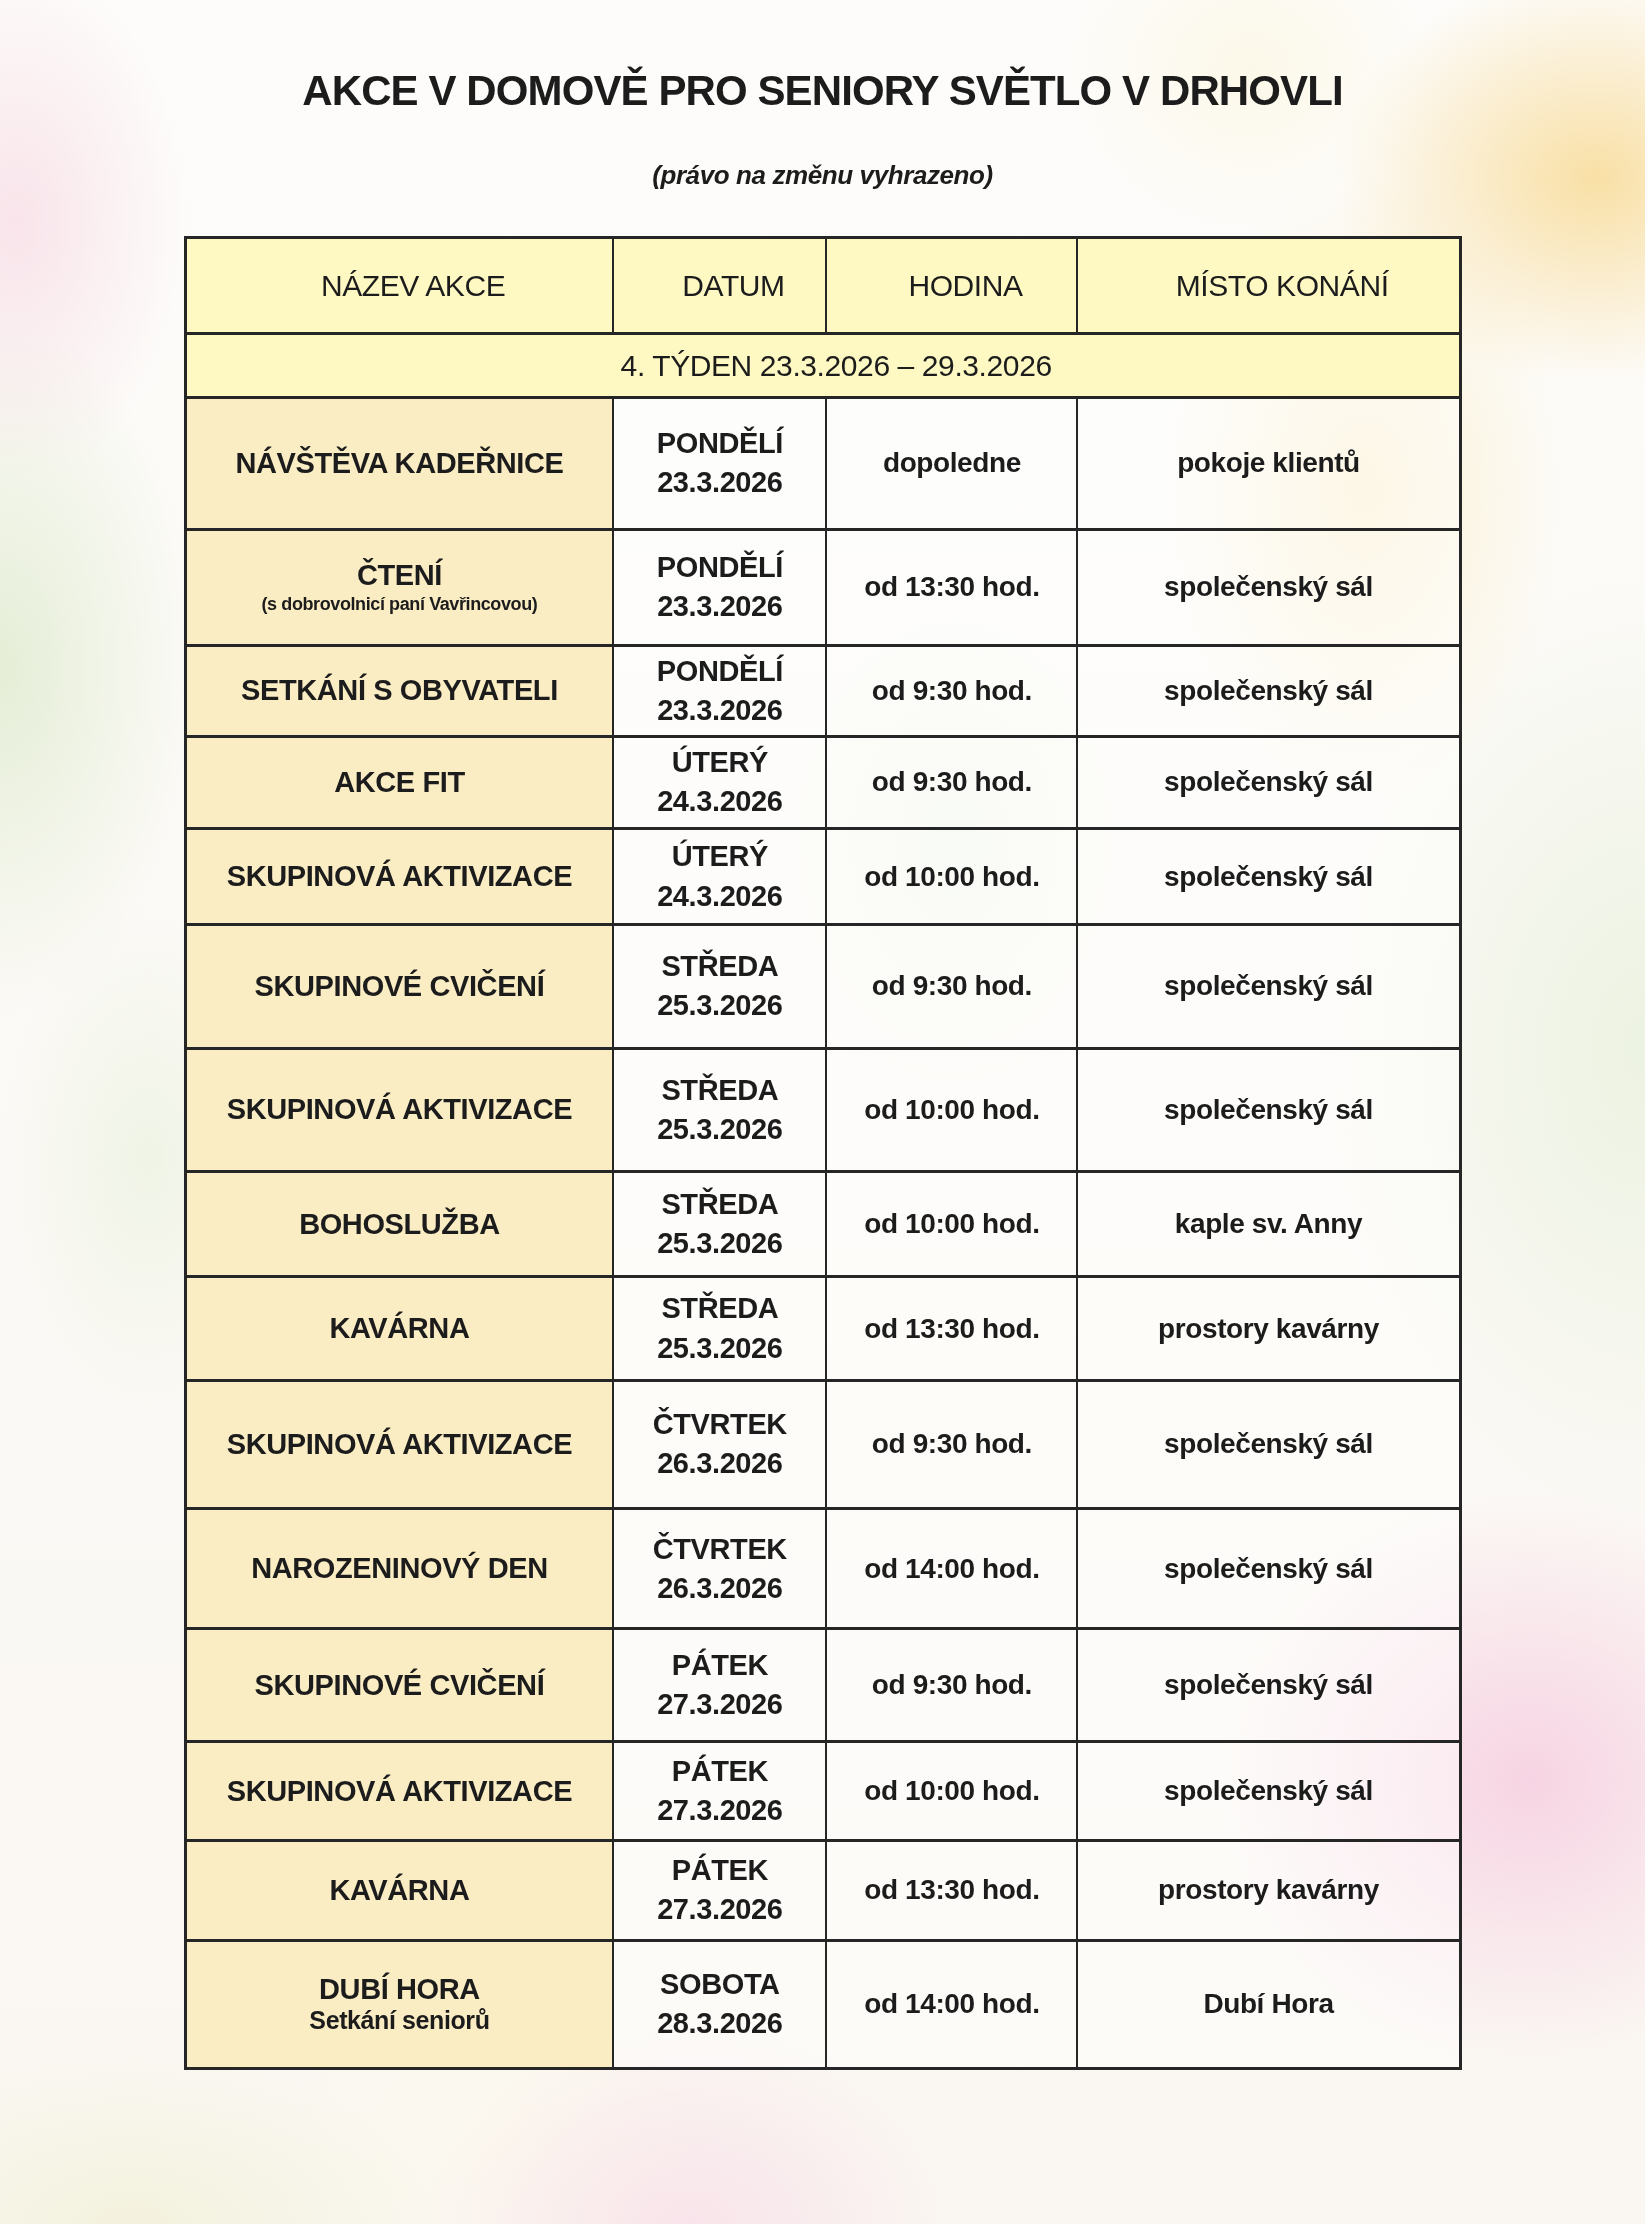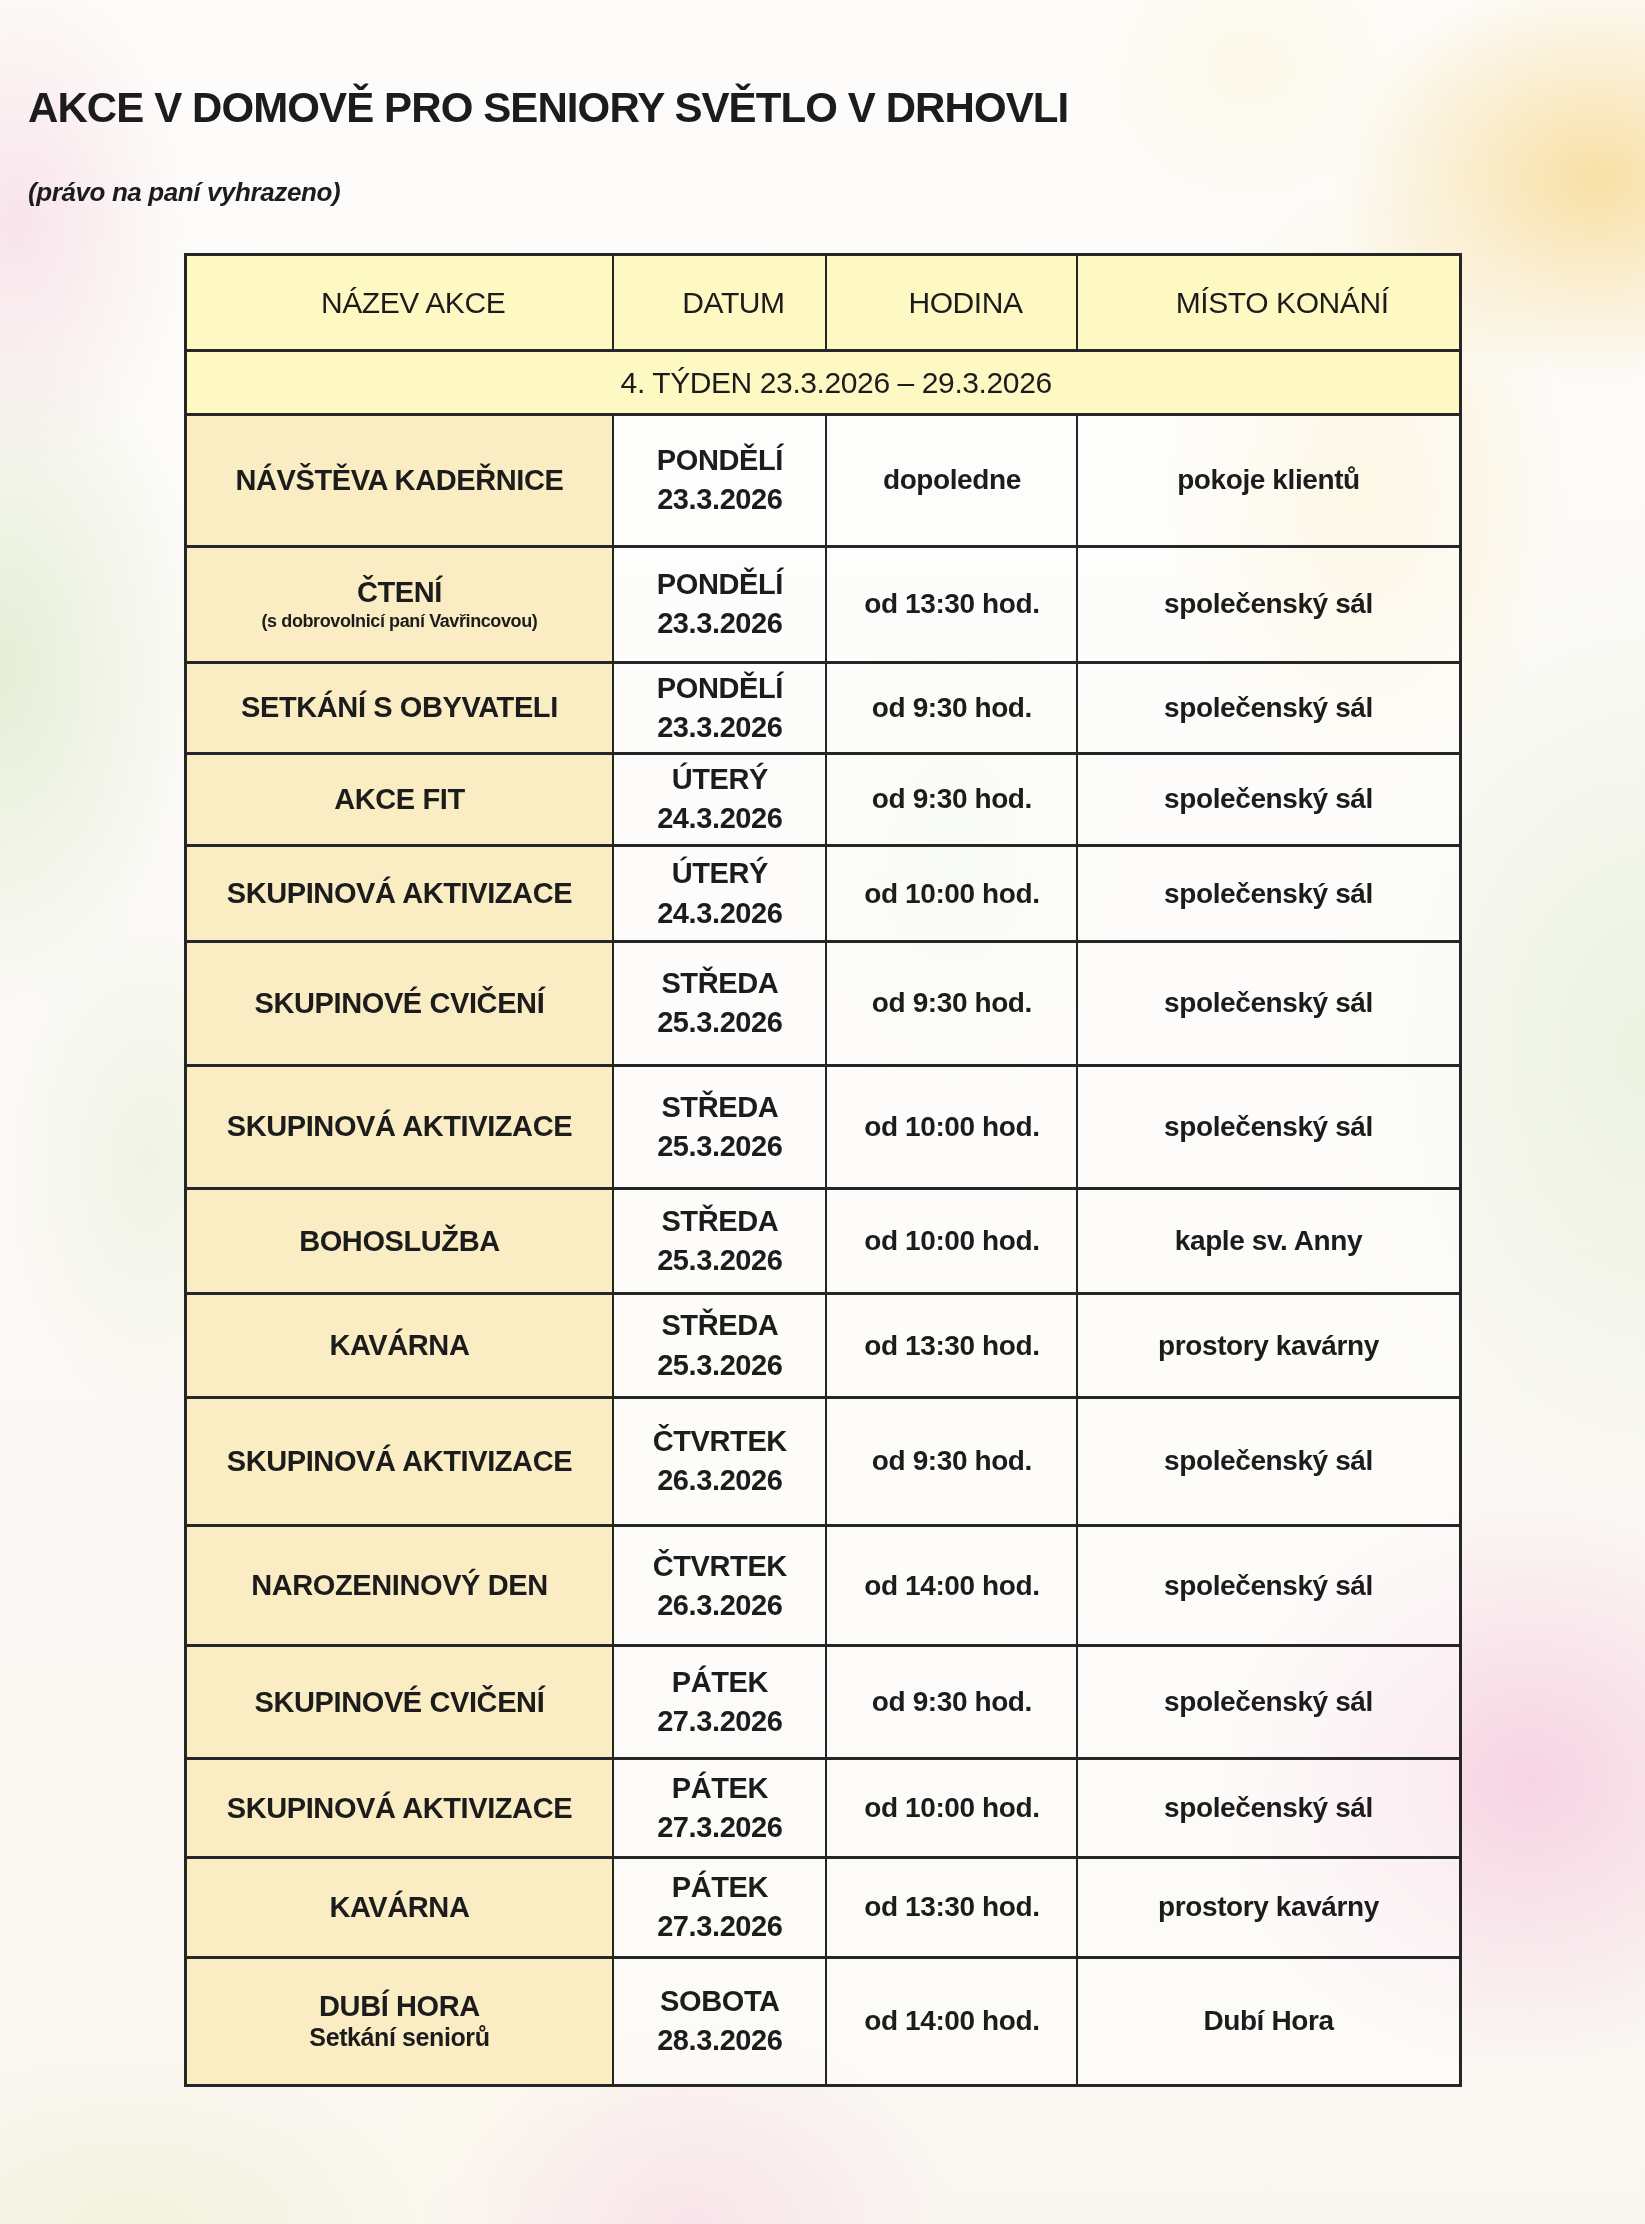--- a/index.html
+++ b/index.html
@@ -14,21 +14,21 @@
       radial-gradient(ellipse 278px 487px at 0% 30%, rgba(221,233,203,0.75), rgba(221,233,203,0) 72%),
       radial-gradient(ellipse 209px 365px at 9% 52%, rgba(228,238,214,0.5), rgba(228,238,214,0) 70%),
       radial-gradient(ellipse 452px 660px at 100% 47%, rgba(226,237,212,0.6), rgba(226,237,212,0) 72%),
       radial-gradient(ellipse 261px 365px at 58% 38%, rgba(229,240,219,0.35), rgba(229,240,219,0) 70%),
       radial-gradient(ellipse 435px 400px at 93% 80%, rgba(246,203,223,0.8), rgba(246,203,223,0) 72%),
       radial-gradient(ellipse 374px 278px at 42% 100%, rgba(248,220,231,0.7), rgba(248,220,231,0) 72%),
       radial-gradient(ellipse 452px 243px at 8% 100%, rgba(241,240,214,0.75), rgba(241,240,214,0) 72%),
       radial-gradient(ellipse 313px 261px at 30% 96%, rgba(252,249,238,0.9), rgba(252,249,238,0) 70%),
       linear-gradient(#fdfcfa,#faf7f2);
   }
-  .header-block{padding-top:84px;margin-left:28px;}
+  .header-block{padding-top:67px;text-align:center;}
   h1.page-title{
     margin:0 0 45px 0;font-size:42px;font-weight:bold;letter-spacing:-0.9px;
   }
   h2.page-subtitle{
     margin:0 0 42px 0;font-size:38px;font-weight:bold;letter-spacing:-0.9px;
     text-decoration:underline;text-decoration-thickness:2.6px;text-underline-offset:7px;
   }
   p.page-note{
     margin:0;font-size:26px;font-weight:bold;font-style:italic;letter-spacing:-0.4px;
   }
@@ -70,21 +70,21 @@
   tbody tr:nth-child(12) td{height:99px;}
   tbody tr:nth-child(13) td{height:86px;}
   tbody tr:nth-child(14) td{height:86px;}
   tbody tr:nth-child(15) td{height:115px;}
 </style>
 </head>
 <body>
 
 <div class="header-block">
   <h1 class="page-title">AKCE V DOMOVĚ PRO SENIORY SVĚTLO V DRHOVLI</h1>
-  <p class="page-note">(právo na paní vyhrazeno)</p>
+  <p class="page-note">(právo na změnu vyhrazeno)</p>
 </div>
 
 <table class="events">
   <colgroup>
     <col class="c-name">
       <col class="c-date">
       <col class="c-time">
       <col class="c-place">
   </colgroup>
   <thead>

